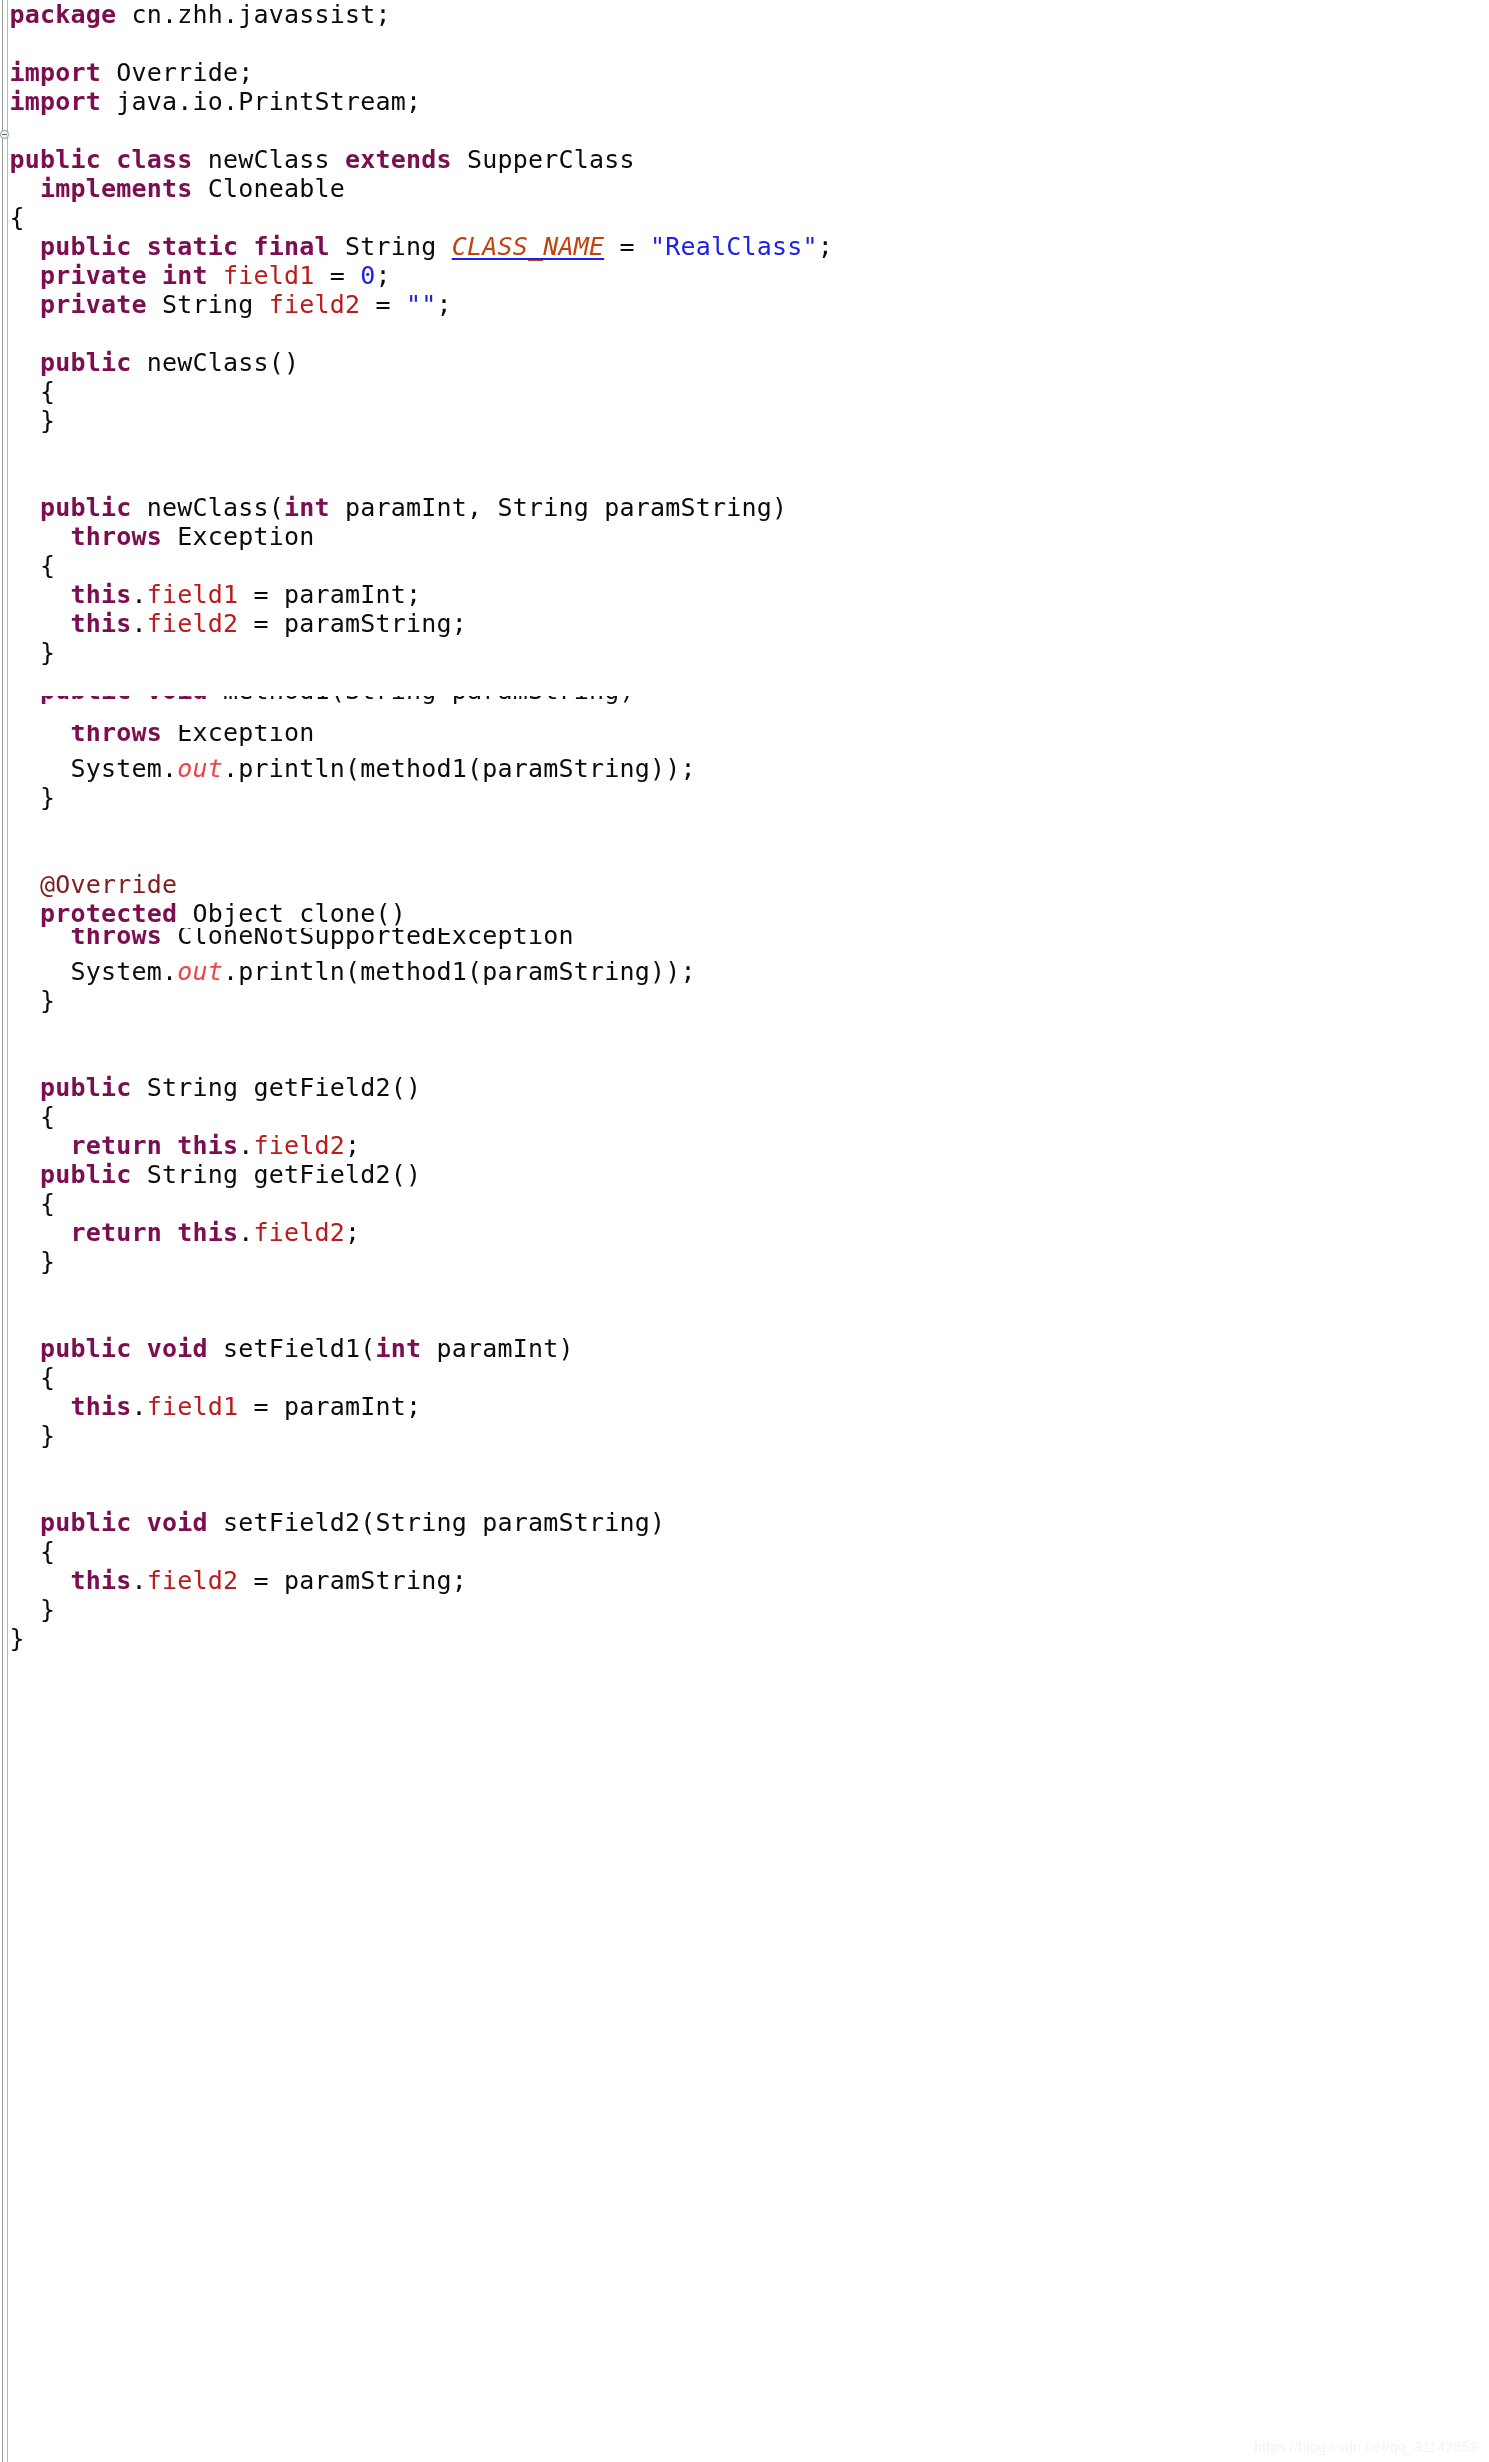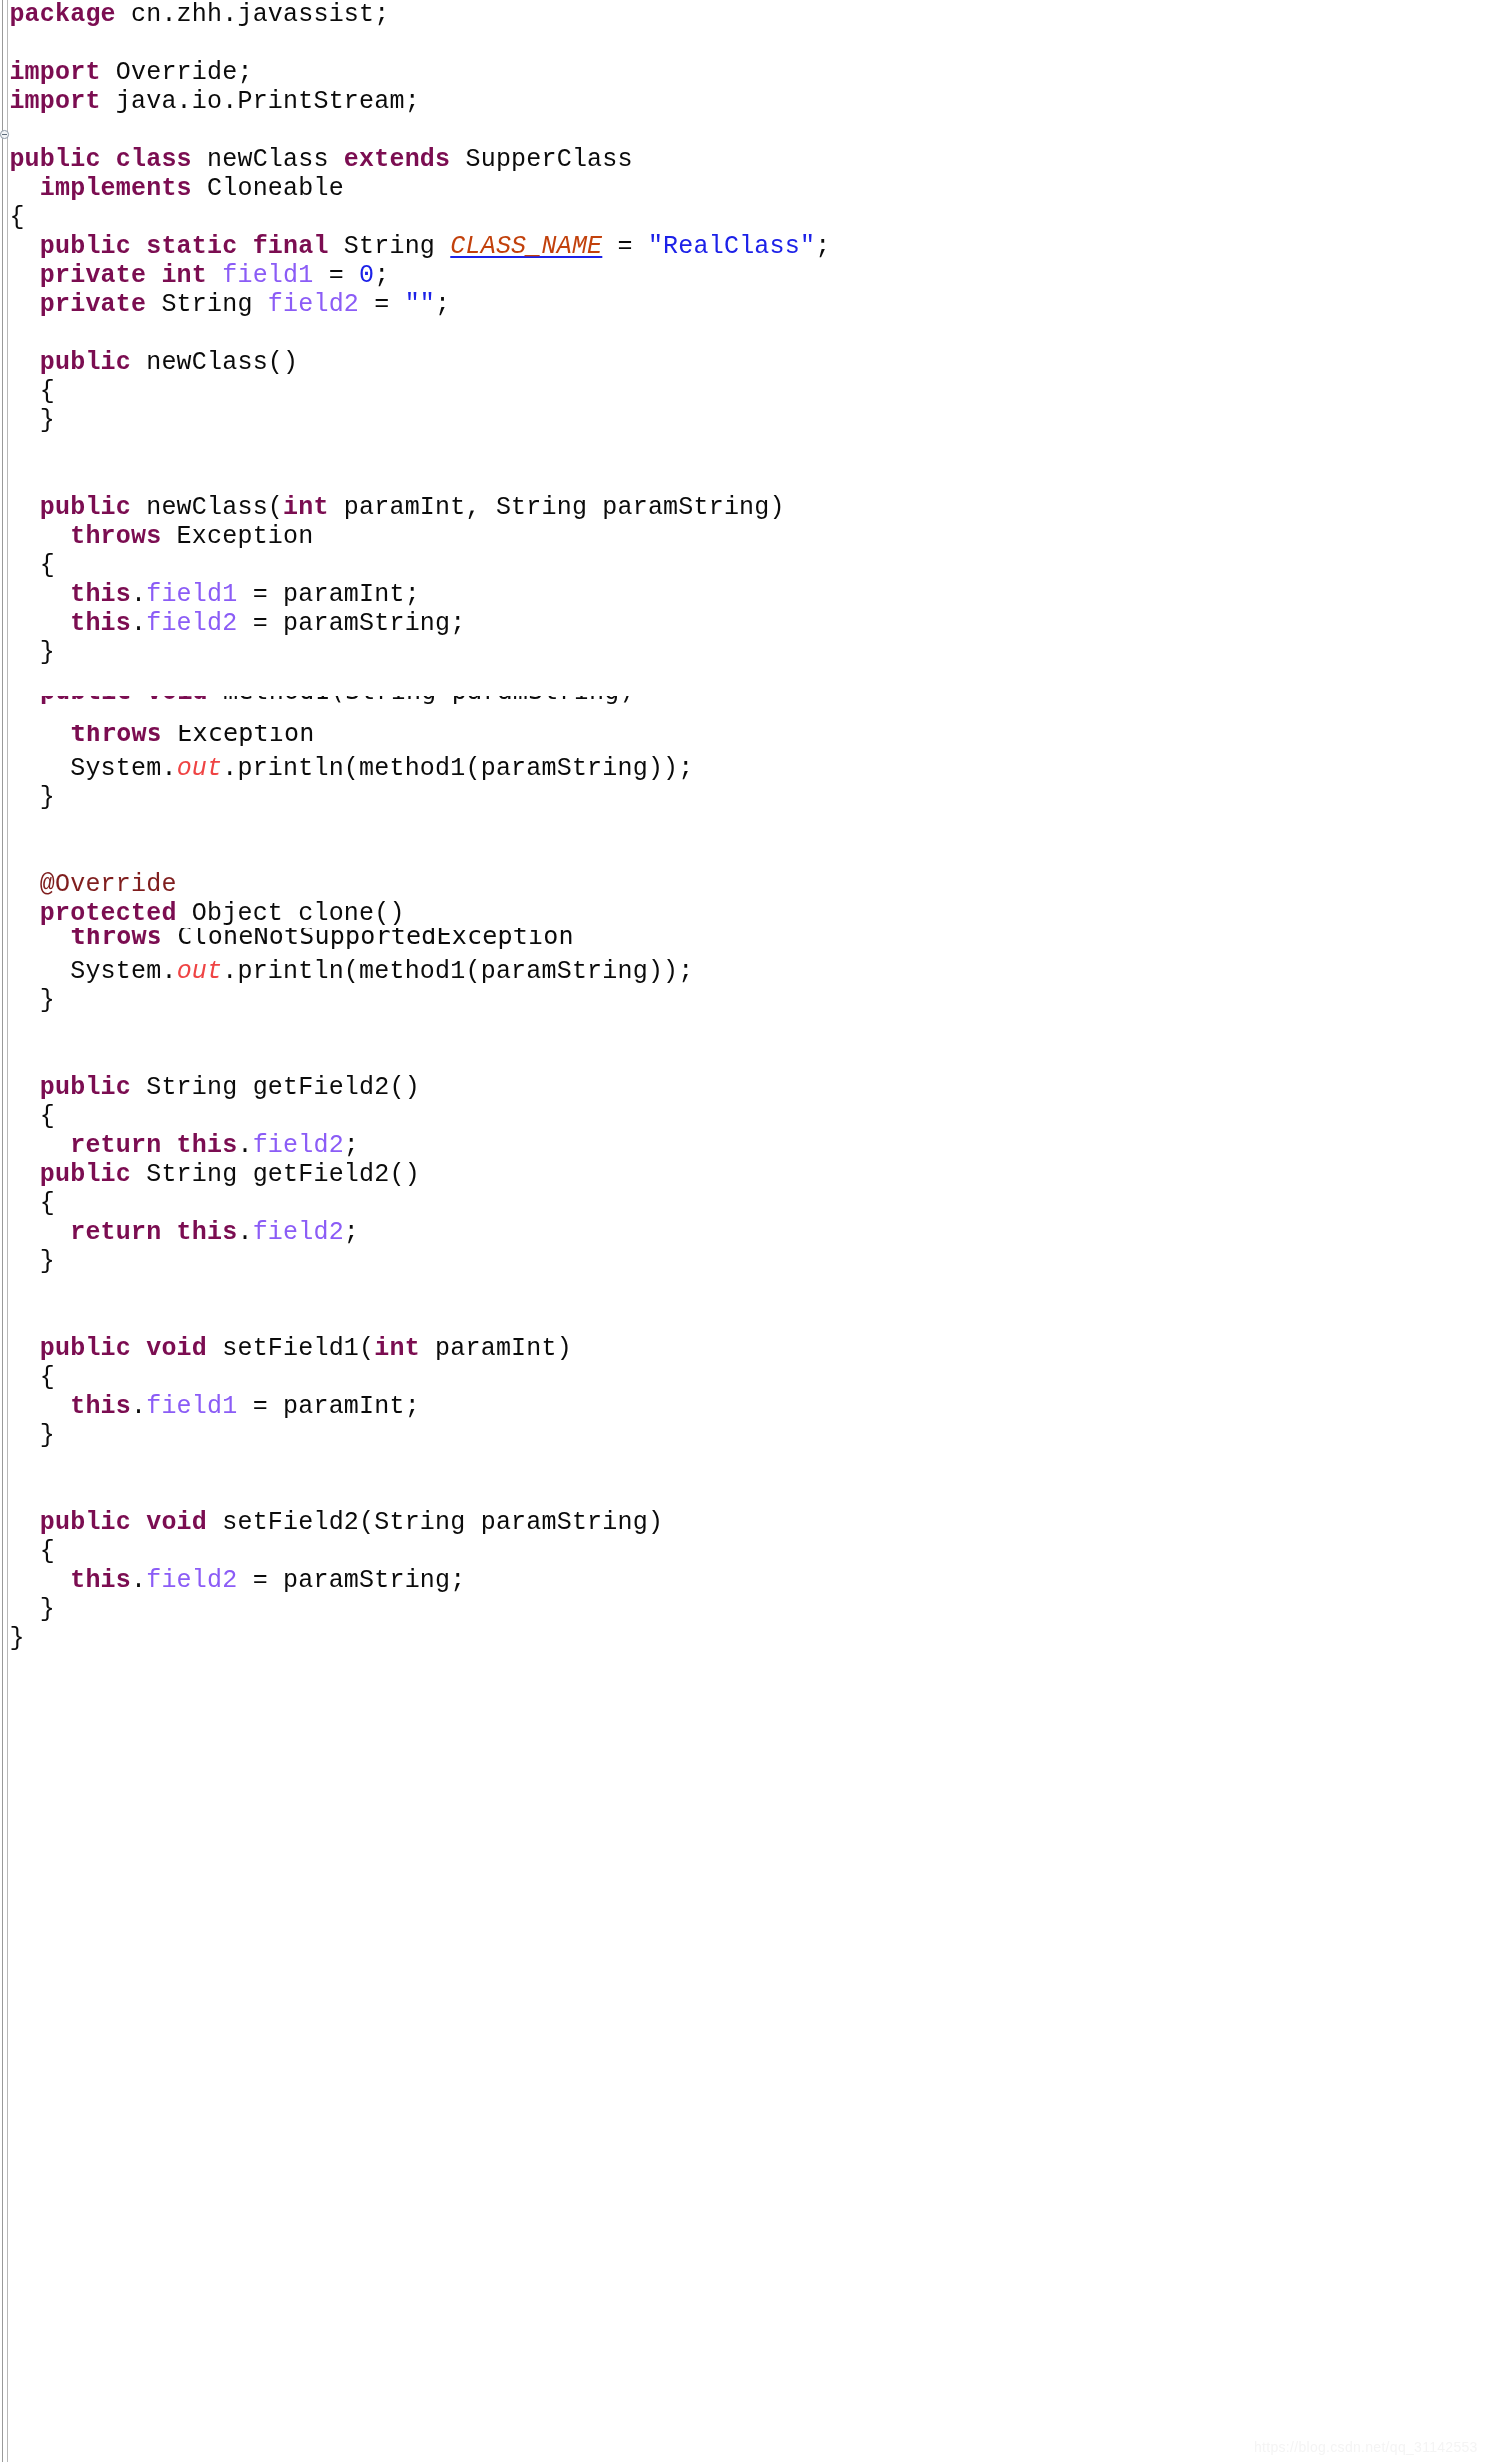--- a/index.html
+++ b/index.html
@@ -70,25 +70,24 @@
     font-size: 25px;
     line-height: 29px;
     letter-spacing: 0.2px;
     white-space: pre;
     color: #111111;
   }
   .line {
     white-space: pre;
     height: 29px;
     color: #0a0a0a;
-    font-family: Liberation Mono, monospace;
   }
   .kw       { color: #7b0d51; font-weight: bold; }
   .plain    { color: #0b0b0b; }
-  .field    { color: #8b5cf6; }
+  .field    { color: #b91c1c; }
   .str      { color: #1c21e8; }
   .num      { color: #1c21e8; }
   .constant { color: #c2410c; font-style: italic; text-decoration: underline; text-decoration-color:#1c21e8; text-underline-offset: 2.8px; }
   .staticfld{ color: #ef4444; font-style: italic; }
   .anno     { color: #7f1d1d; }
 
   
   .clip-wrap { position: relative; height: 29px; overflow: hidden; }
   .clip-top  { position: absolute; left: 0; top: -20px; white-space: pre; }
   .clip-bot  { position: absolute; left: 0; top: -6.6px;  white-space: pre; }

